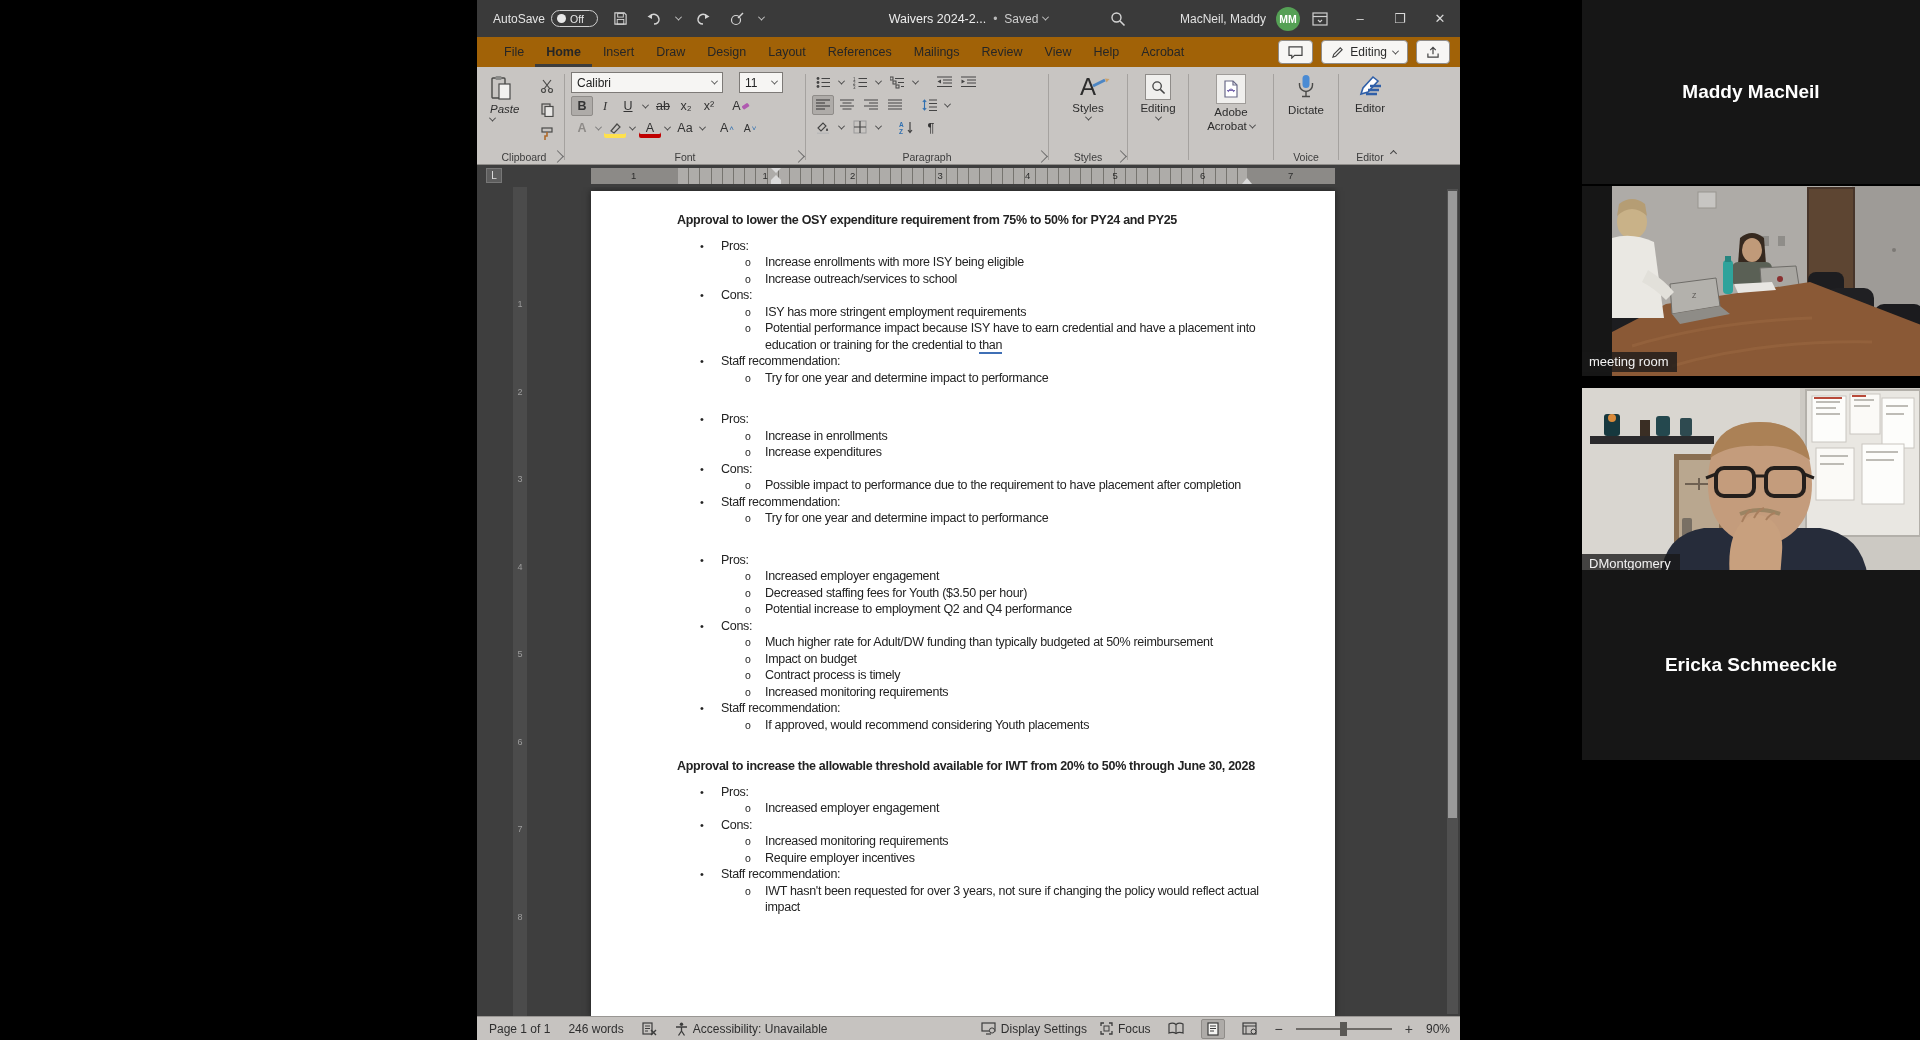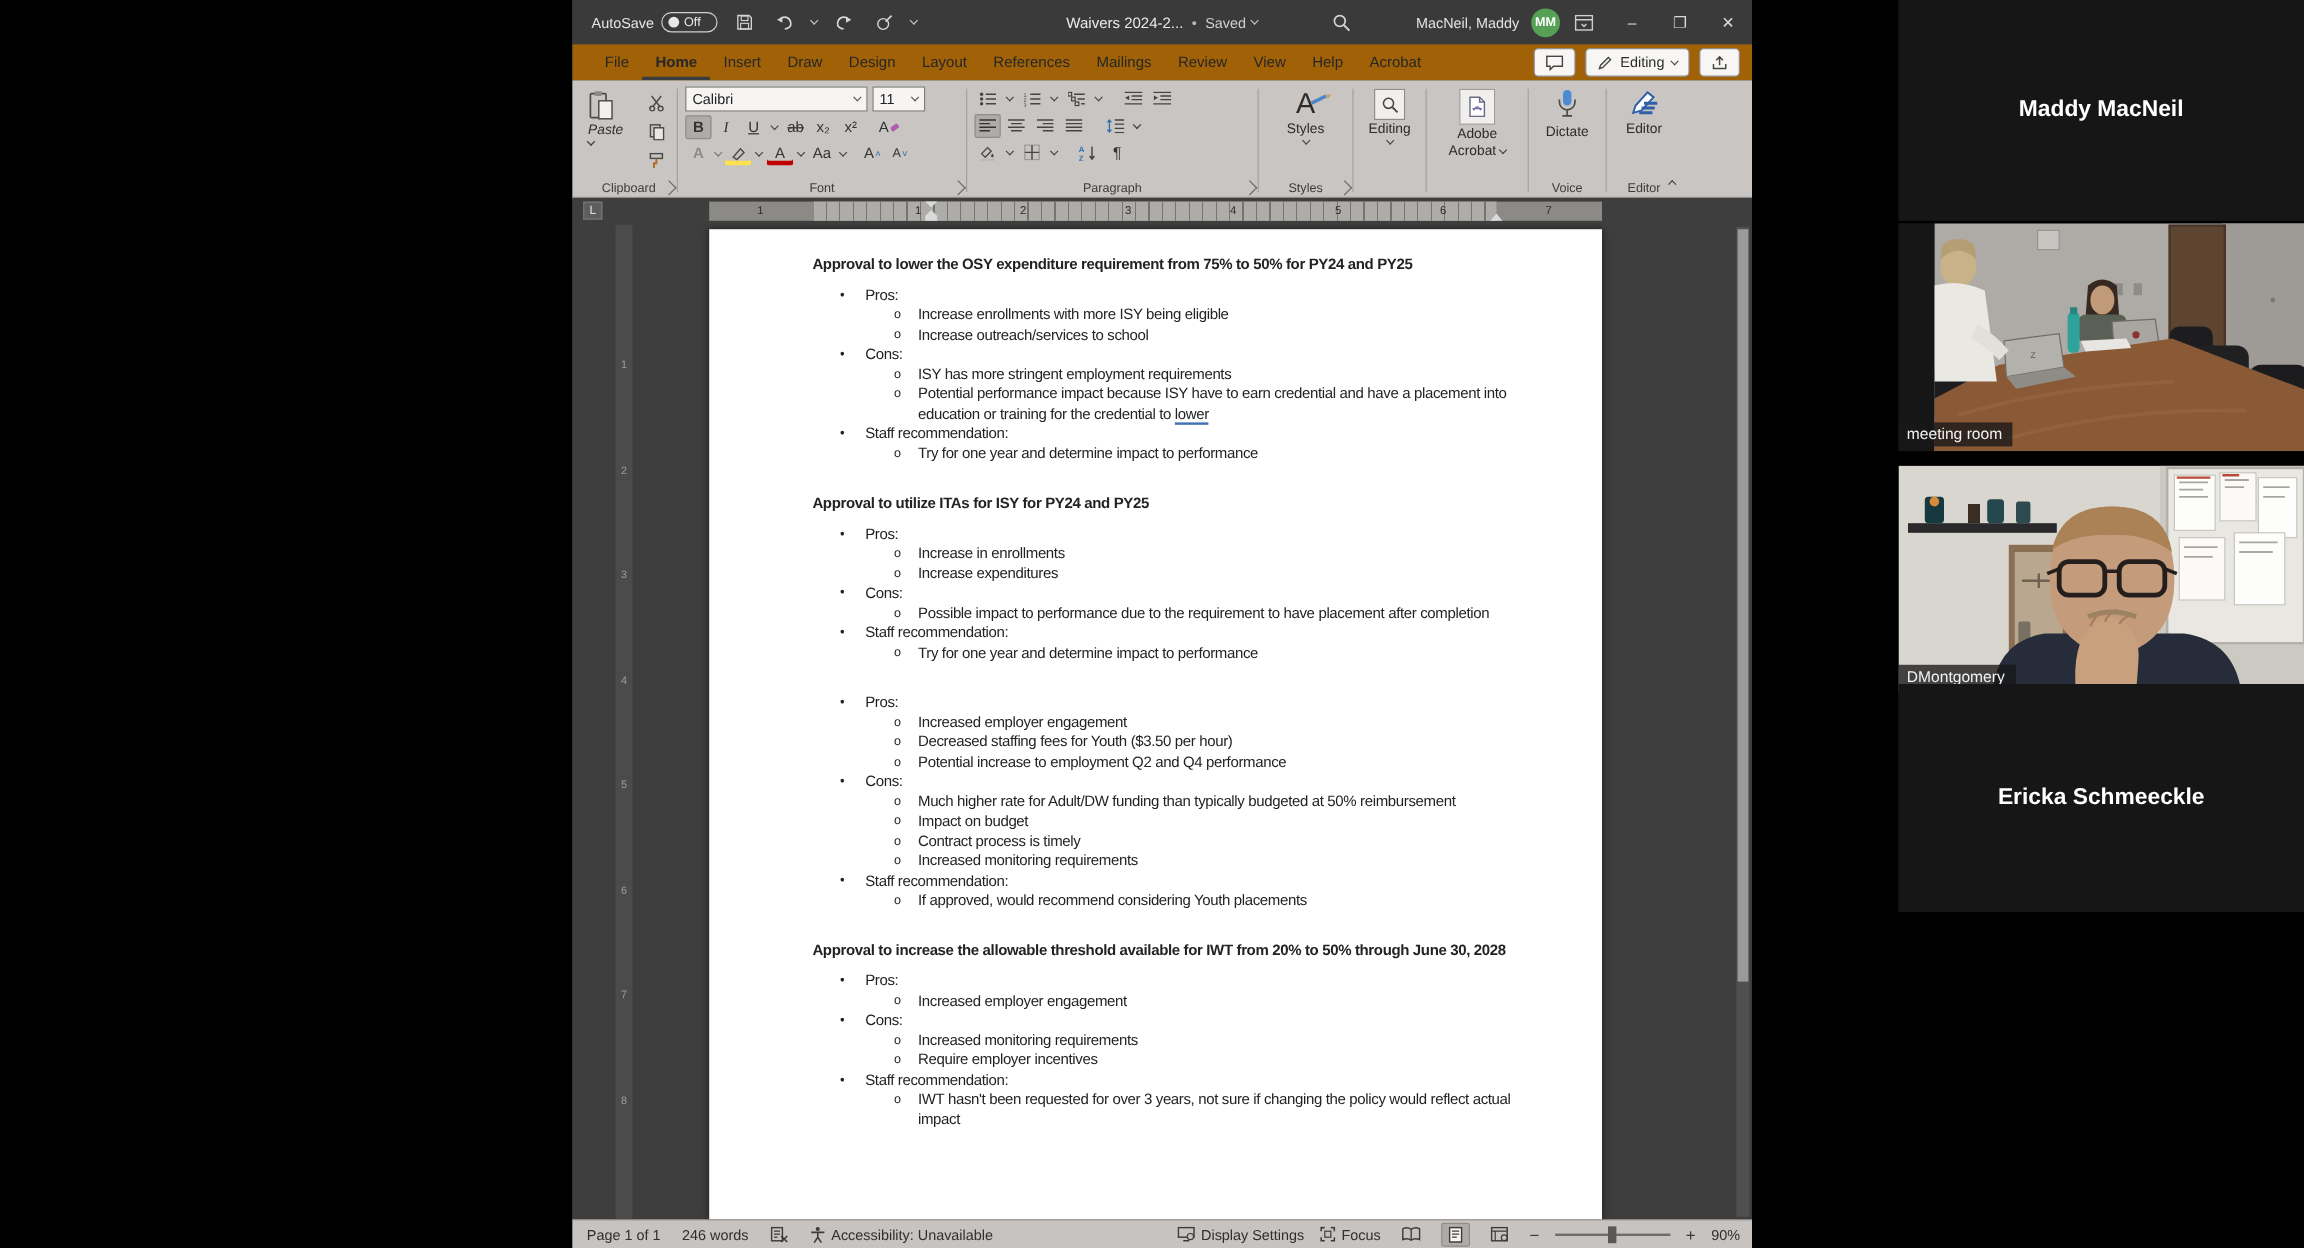--- a/index.html
+++ b/index.html
@@ -246,21 +246,21 @@
               </svg>
           </span>
         </div>
       </div>
       <div class="glabel">Clipboard</div>
       <span class="launcher"></span>
     </div>
     <div class="rdiv"></div>
 
     <div class="rgroup" style="width:238px;">
-      <div class="row" style="gap:4px;margin-bottom:3px;">
+      <div class="row" style="gap:16px;margin-bottom:3px;">
         <span class="combo" style="width:152px;">
           <span>Calibri</span>
             <span class="cv" style="color:#555"></span>
         </span>
         <span class="combo" style="width:44px;">
           <span>11</span>
             <span class="cv" style="color:#555"></span>
         </span>
       </div>
       <div class="row" style="margin-bottom:2px;">
@@ -542,33 +542,32 @@
             <div class="l1">
               <span class="blt">•</span>
               <span>Cons:</span>
             </div>
             <div class="l2">
               <span class="blt">o</span>
               <span>ISY has more stringent employment requirements</span>
             </div>
             <div class="l2">
               <span class="blt">o</span>
-              <span>Potential performance impact because ISY have to earn credential and have a placement into education or training for the credential to <span class="uword">lower</span></span>
+              <span>Potential performance impact because ISY have to earn credential and have a placement into education or training for the credential to <span class="uword">than</span></span>
             </div>
             <div class="l1">
               <span class="blt">•</span>
               <span>Staff recommendation:</span>
             </div>
             <div class="l2">
               <span class="blt">o</span>
               <span>Try for one year and determine impact to performance</span>
             </div>
           </div>
           <div class="doc-section">
-            <div class="sec-title">Approval to utilize ITAs for ISY for PY24 and PY25</div>
             <div class="l1">
               <span class="blt">•</span>
               <span>Pros:</span>
             </div>
             <div class="l2">
               <span class="blt">o</span>
               <span>Increase in enrollments</span>
             </div>
             <div class="l2">
               <span class="blt">o</span>

